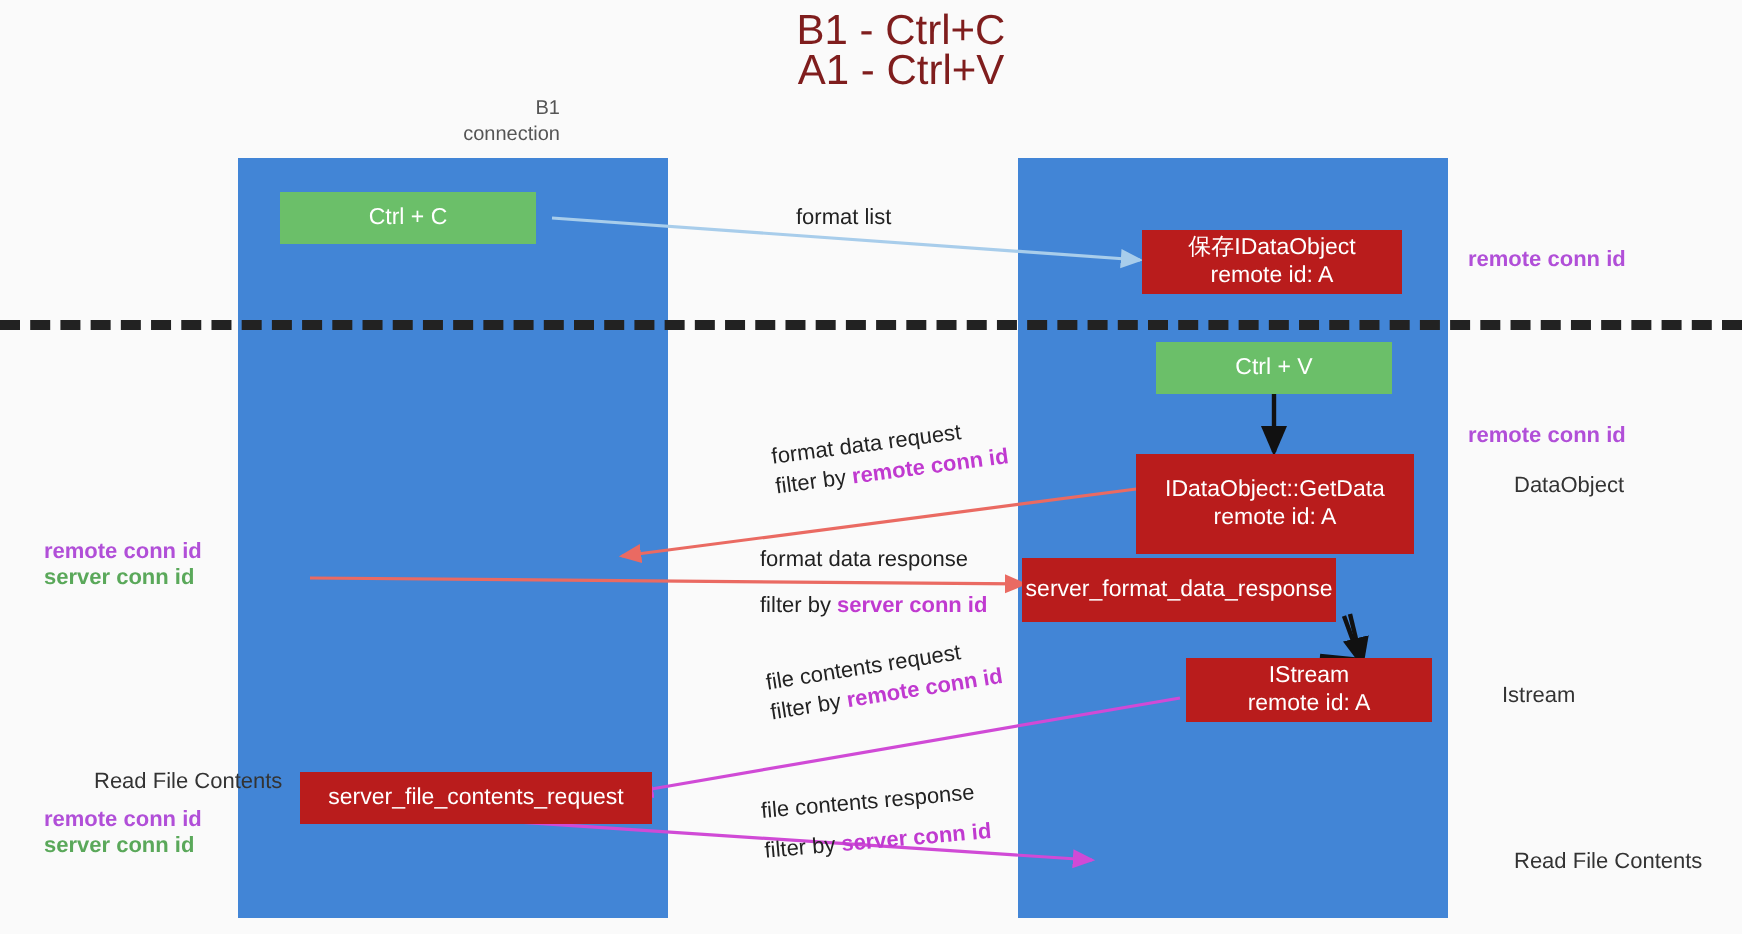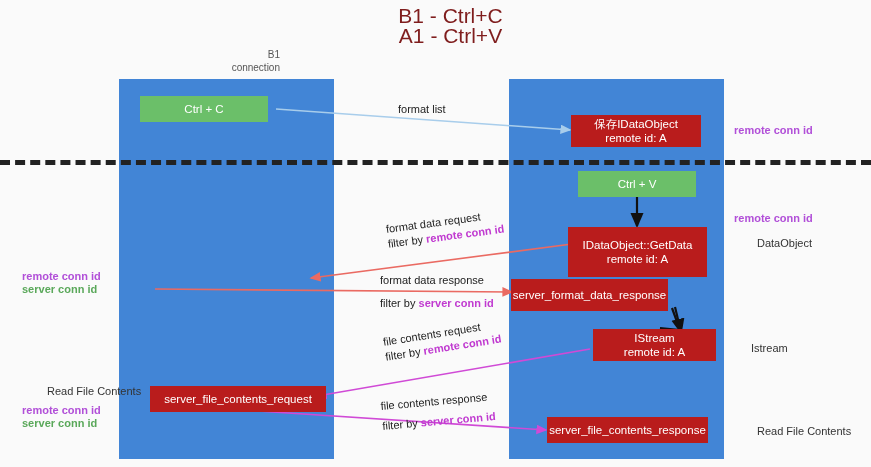--- a/index.html
+++ b/index.html
@@ -121,21 +121,20 @@
 remote id: A</div>
 
 
   <div class="node orange" style="left:511px; top:279px; width:157px; height:32px;">server_format_data_response</div>
 
   <div class="node orange" style="left:593px; top:329px; width:123px; height:32px;">IStream
 remote id: A</div>
 
   <div class="node orange" style="left:150px; top:386px; width:176px; height:26px;">server_file_contents_request</div>
 
-  <div class="node orange" style="left:547px; top:417px; width:161px; height:26px;">server_file_contents_response</div>
 
   <div class="edge-lbl" style="left:398px; top:102px;">
     <span>format list</span>
   </div>
 
   <div class="edge-lbl" style="left:385px; top:222px; transform: rotate(-7.5deg);">
     <div><span>format data request</span></div>
     <div><span>filter by </span><span class="accent">remote conn id</span></div>
   </div>
 

